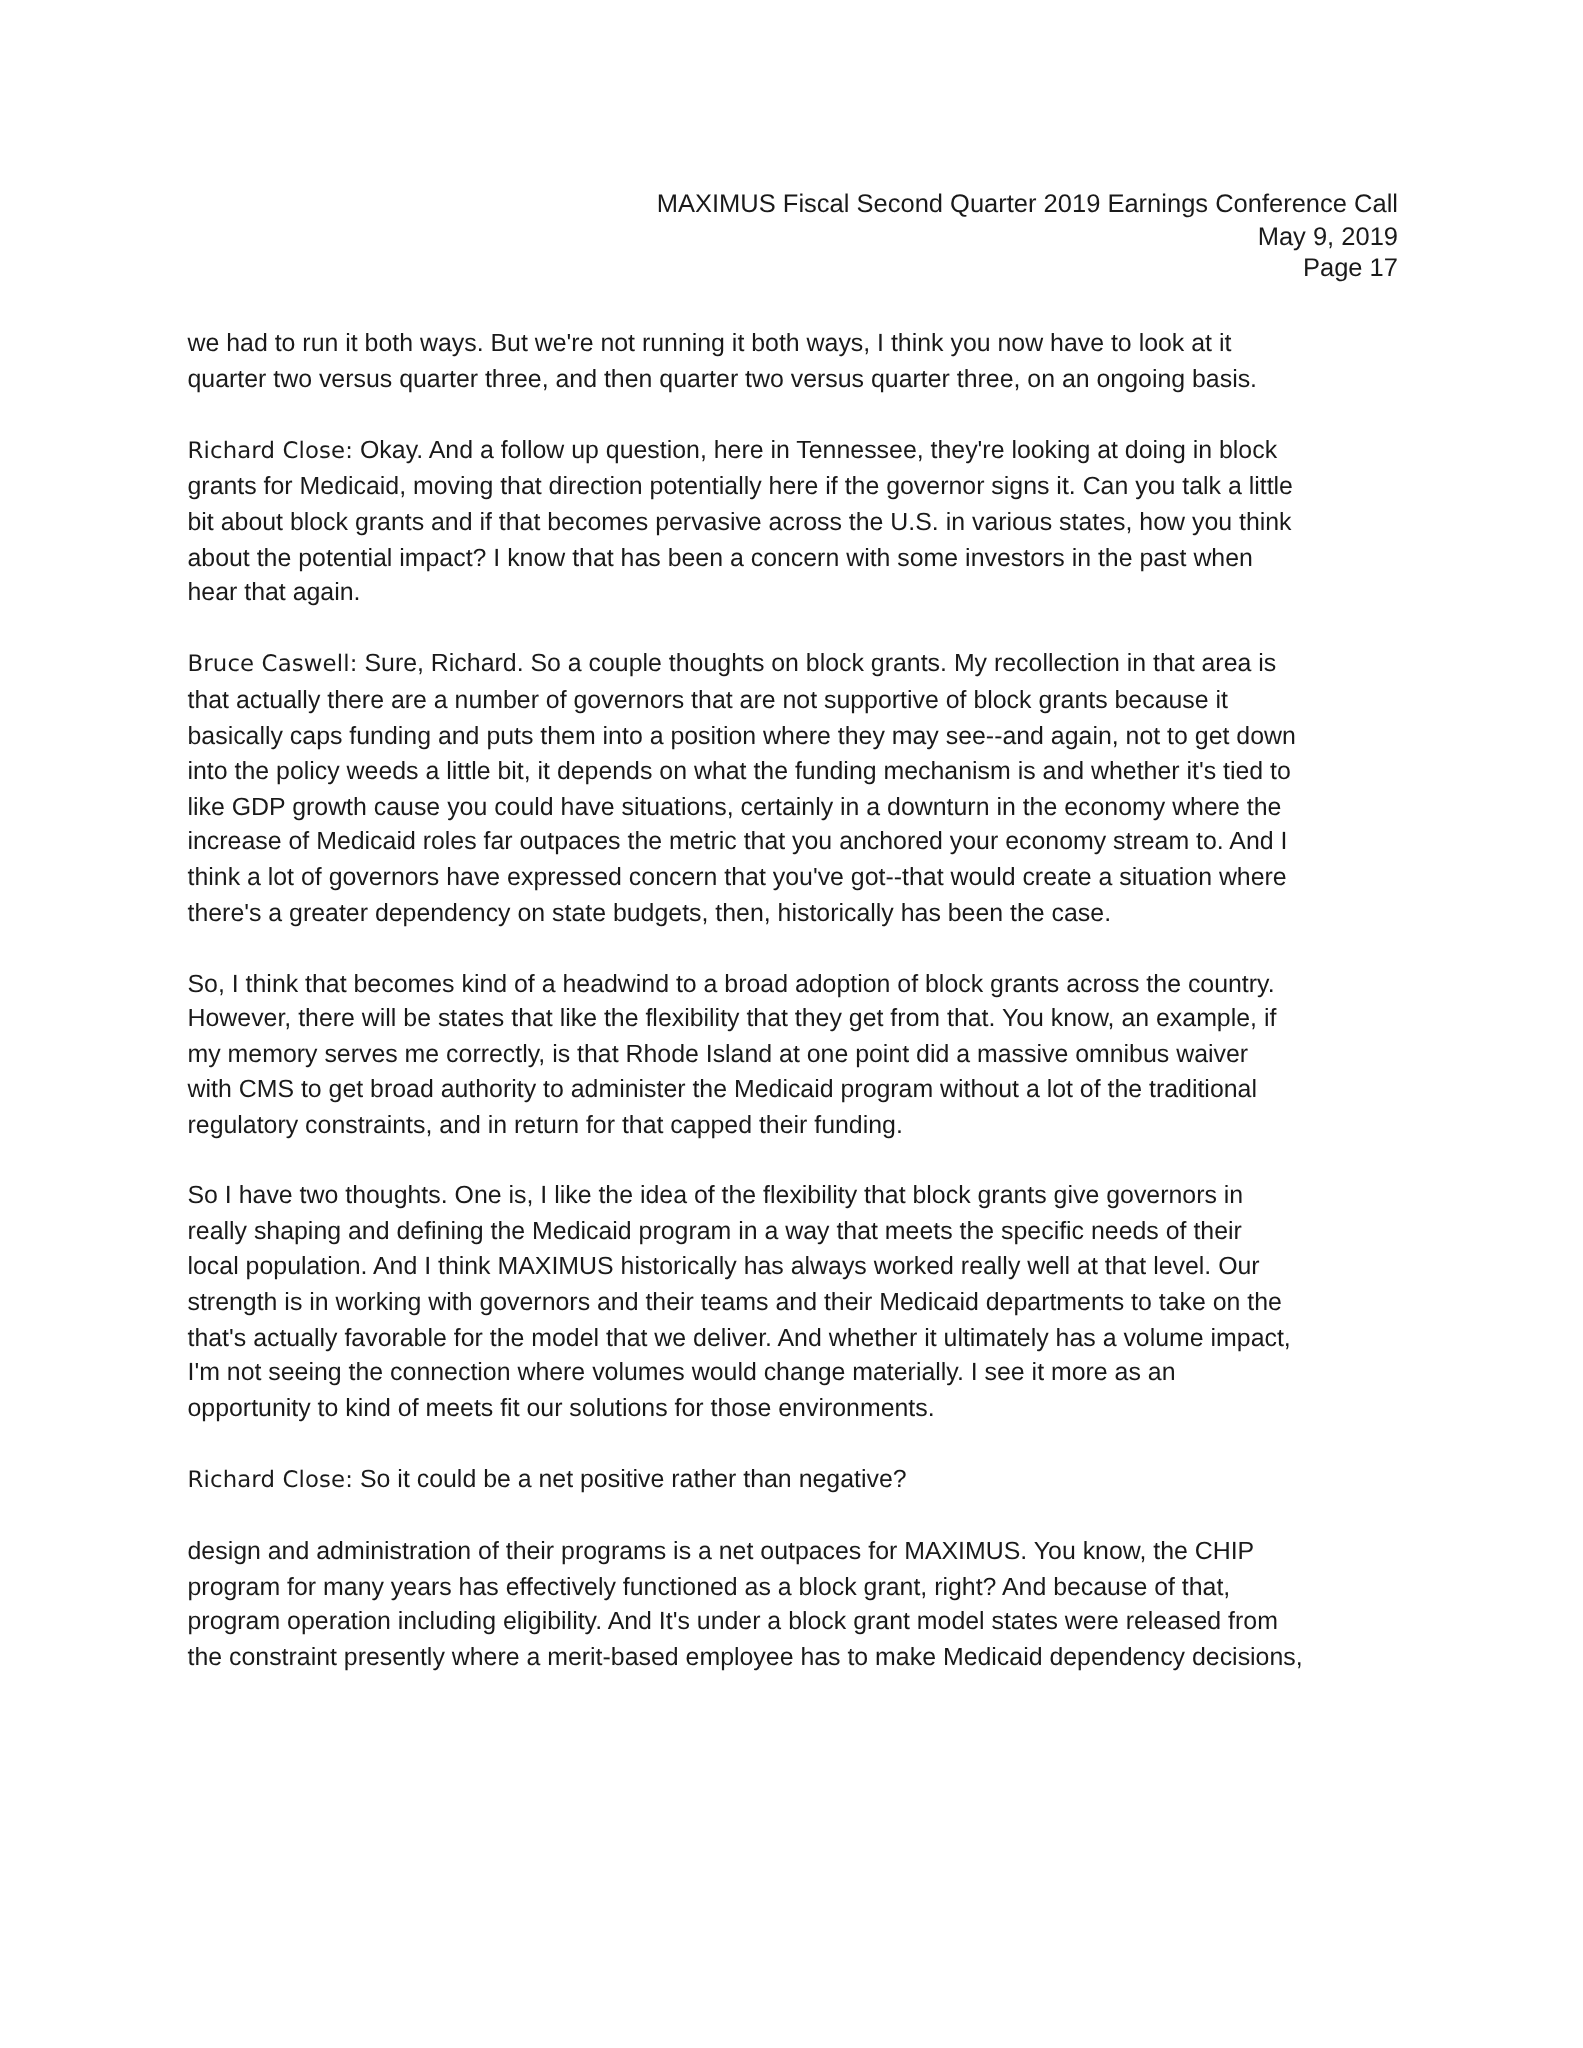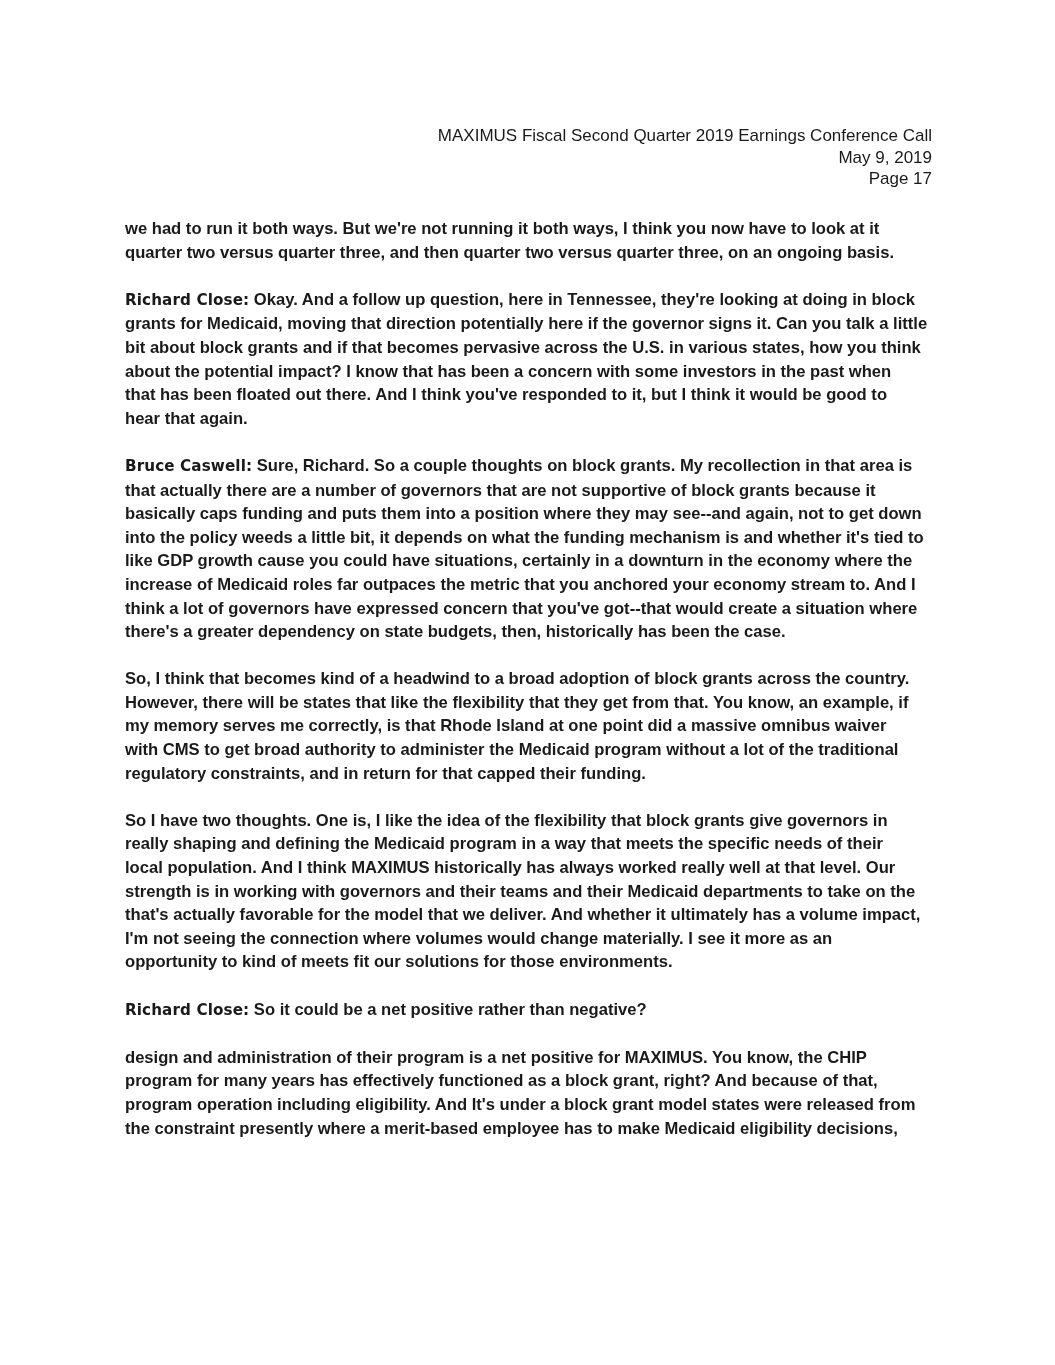--- a/index.html
+++ b/index.html
@@ -39,21 +39,20 @@
       position: absolute;
       left: 125px;
       top: 217px;
       width: 820px;
       font-size: 16.6px;
       line-height: 23.6px;
       color: #1a1a1a;
     }
     .para {
       margin: 0 0 23.6px 0;
-      font-weight: bold;
     }
     .line {
       display: block;
       white-space: nowrap;
     }
     .speaker {
       font-family: "DejaVu Sans", sans-serif;
       font-size: 15.2px;
       letter-spacing: 0.1px;
       margin-top: 16px;
@@ -75,21 +74,20 @@
     <p class="para">
       <span class="line">we had to run it both ways. But we're not running it both ways, I think you now have to look at it</span>
       <span class="line">quarter two versus quarter three, and then quarter two versus quarter three, on an ongoing basis.</span>
     </p>
 
     <p class="para">
       <span class="line"><span class="speaker">Richard Close:</span><span> Okay. And a follow up question, here in Tennessee, they're looking at doing in block</span></span>
       <span class="line">grants for Medicaid, moving that direction potentially here if the governor signs it. Can you talk a little</span>
       <span class="line">bit about block grants and if that becomes pervasive across the U.S. in various states, how you think</span>
       <span class="line">about the potential impact? I know that has been a concern with some investors in the past when</span>
-      <span class="line">that has been floated out there. And I think you've responded to it, but I think it would be good to</span>
       <span class="line">hear that again.</span>
     </p>
 
     <p class="para">
       <span class="line"><span class="speaker">Bruce Caswell:</span><span> Sure, Richard. So a couple thoughts on block grants. My recollection in that area is</span></span>
       <span class="line">that actually there are a number of governors that are not supportive of block grants because it</span>
       <span class="line">basically caps funding and puts them into a position where they may see--and again, not to get down</span>
       <span class="line">into the policy weeds a little bit, it depends on what the funding mechanism is and whether it's tied to</span>
       <span class="line">like GDP growth cause you could have situations, certainly in a downturn in the economy where the</span>
       <span class="line">increase of Medicaid roles far outpaces the metric that you anchored your economy stream to. And I</span>
@@ -113,20 +111,20 @@
       <span class="line">that's actually favorable for the model that we deliver. And whether it ultimately has a volume impact,</span>
       <span class="line">I'm not seeing the connection where volumes would change materially. I see it more as an</span>
       <span class="line">opportunity to kind of meets fit our solutions for those environments.</span>
     </p>
 
     <p class="para">
       <span class="line"><span class="speaker">Richard Close:</span><span> So it could be a net positive rather than negative?</span></span>
     </p>
 
     <p class="para">
-      <span class="line">design and administration of their program is a net positive for MAXIMUS. You know, the CHIP</span>
+      <span class="line">design and administration of their programs is a net outpaces for MAXIMUS. You know, the CHIP</span>
       <span class="line">program for many years has effectively functioned as a block grant, right? And because of that,</span>
       <span class="line">program operation including eligibility. And It's under a block grant model states were released from</span>
-      <span class="line">the constraint presently where a merit-based employee has to make Medicaid eligibility decisions,</span>
+      <span class="line">the constraint presently where a merit-based employee has to make Medicaid dependency decisions,</span>
     </p>
 
   </div>
 </div>
 
 </body></html>

